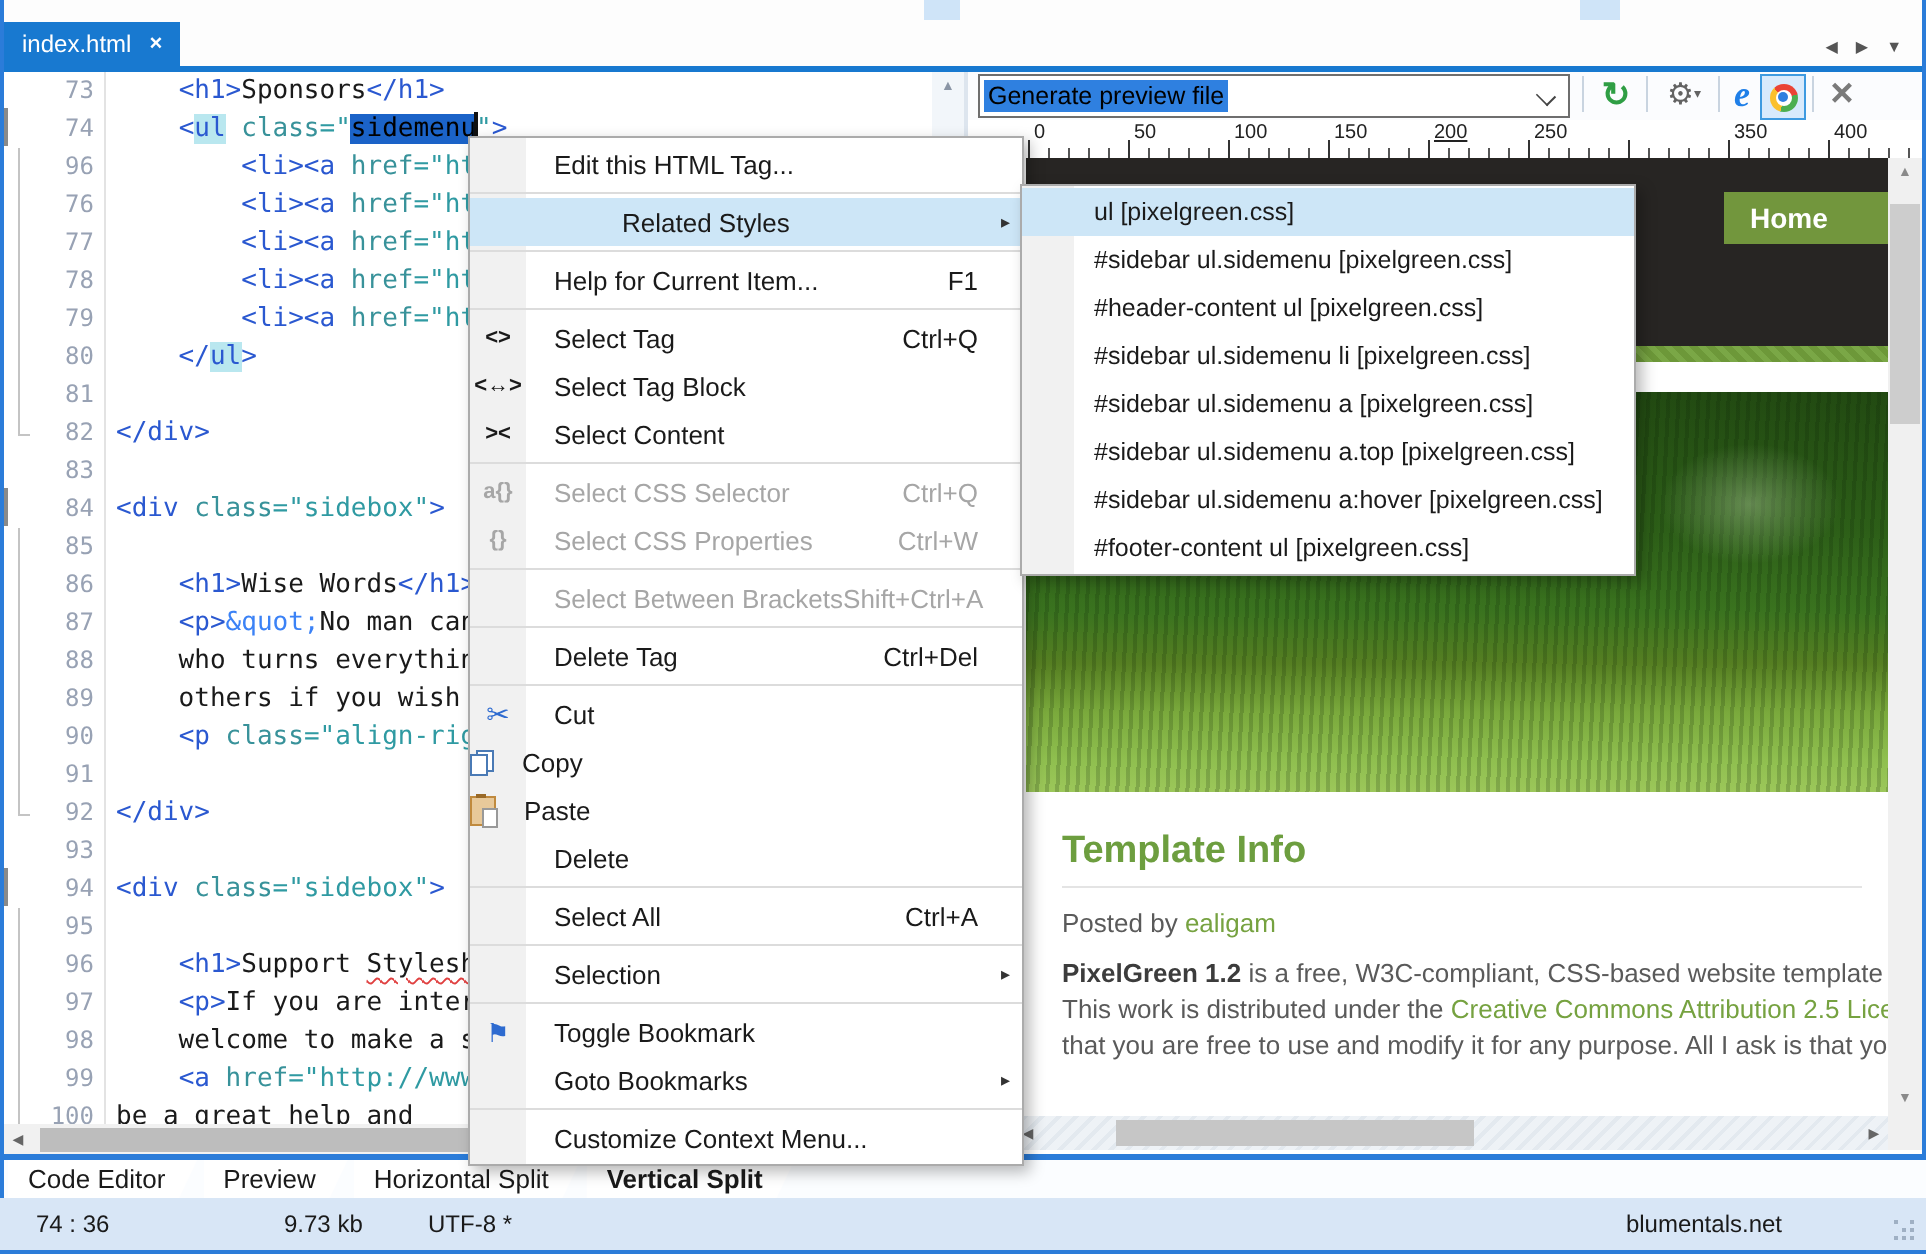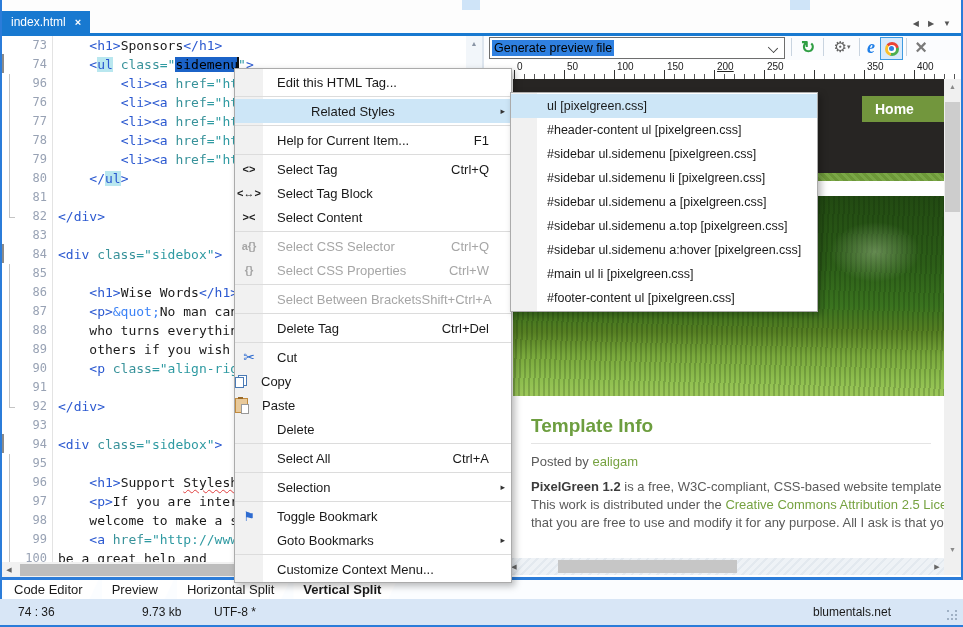--- a/index.html
+++ b/index.html
@@ -545,27 +545,26 @@
         <span class="mi-arrow">▸</span>
       </div>
       <div class="m-sep"></div>
       <div class="m-item">
         <span class="mi-icon"></span>
         <span class="mi-label">Customize Context Menu...</span>
       </div>
     </div>
   <div class="submenu" id="subMenu">
       <div class="s-item hl">ul [pixelgreen.css]</div>
+      <div class="s-item">#sidebar ul.sidemenu [pixelgreen.css]</div>
       <div class="s-item">#header-content ul [pixelgreen.css]</div>
-      <div class="s-item">#sidebar ul.sidemenu [pixelgreen.css]</div>
       <div class="s-item">#sidebar ul.sidemenu li [pixelgreen.css]</div>
       <div class="s-item">#sidebar ul.sidemenu a [pixelgreen.css]</div>
       <div class="s-item">#sidebar ul.sidemenu a.top [pixelgreen.css]</div>
       <div class="s-item">#sidebar ul.sidemenu a:hover [pixelgreen.css]</div>
-      <div class="s-item">#main ul li [pixelgreen.css]</div>
       <div class="s-item">#footer-content ul [pixelgreen.css]</div>
     </div>
 
   <div class="abs blue-split"></div>
   <div class="abs btabs" id="btabs">
       <div class="btab">Code Editor</div>
       <div class="btab">Preview</div>
       <div class="btab">Horizontal Split</div>
       <div class="btab active">Vertical Split</div>
     </div>

